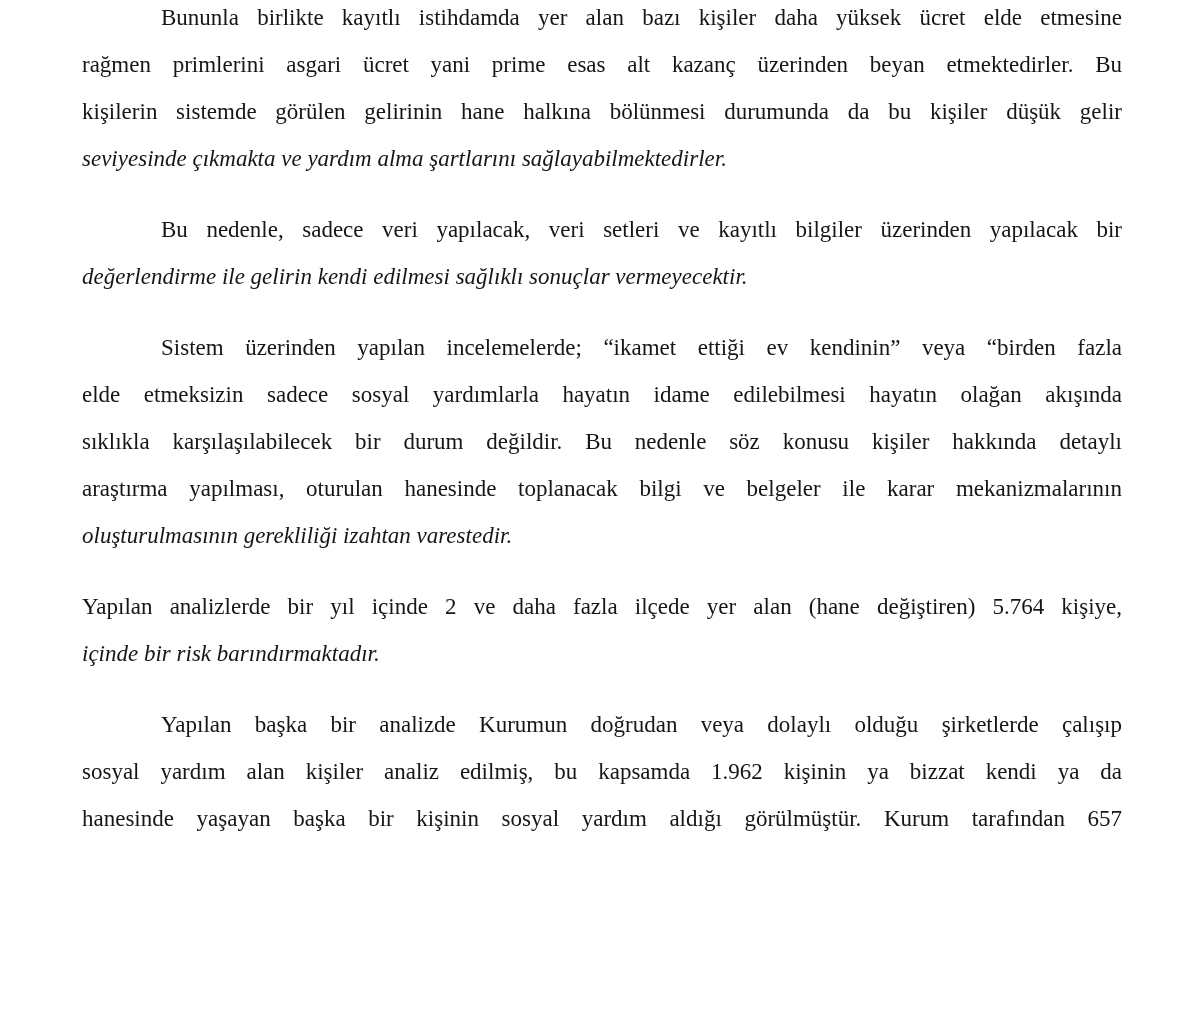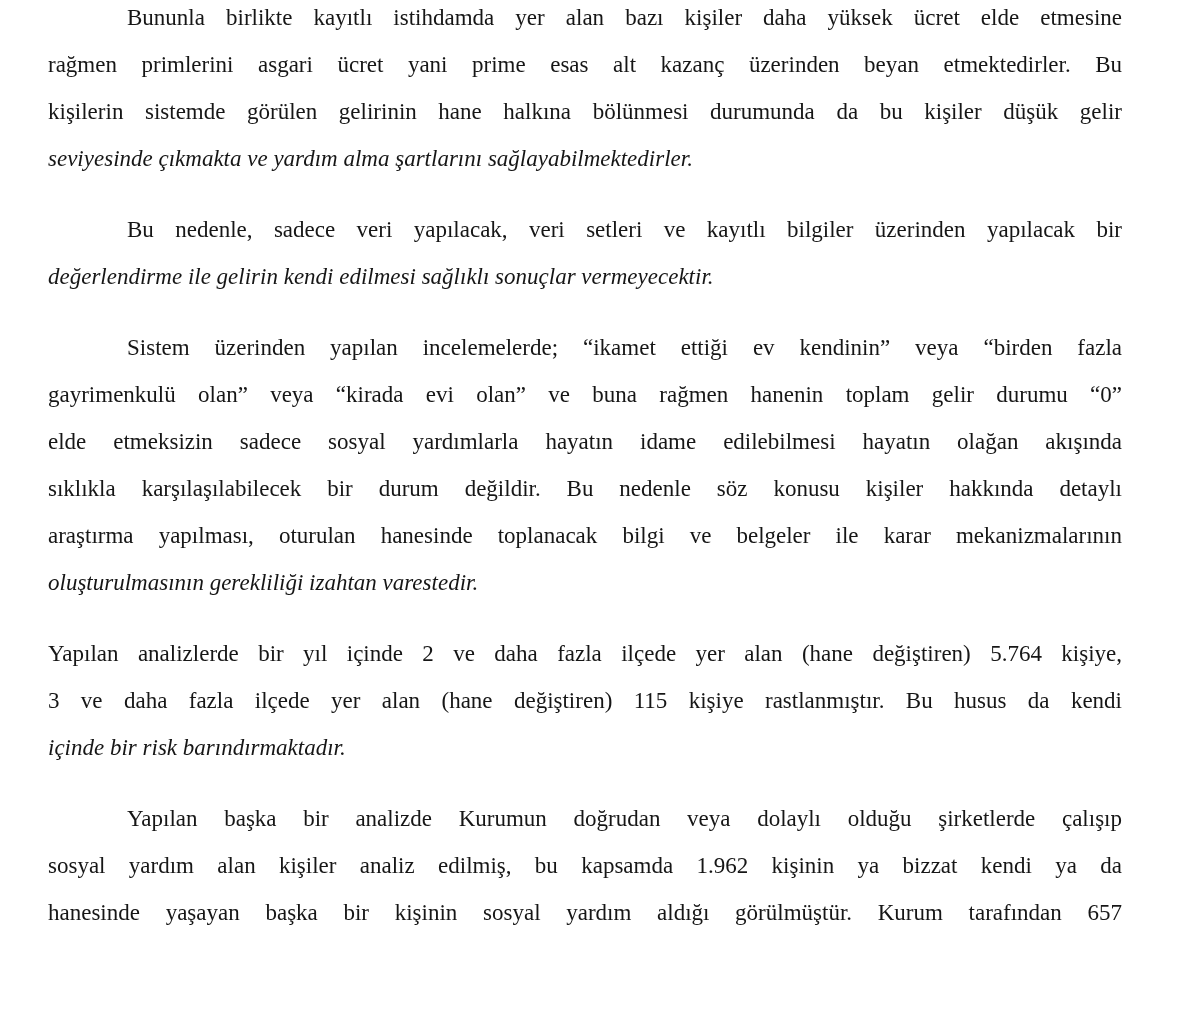--- a/index.html
+++ b/index.html
@@ -9,21 +9,21 @@
   }
   body {
     width: 1188px;
     height: 1028px;
     overflow: hidden;
   }
   .page {
     box-sizing: border-box;
     width: 1188px;
     height: 1028px;
-    padding: 0 66px 0 48px;
+    padding: 0 66px 0 82px;
     overflow: hidden;
     background: #ffffff;
   }
   .text-block {
     margin-top: -6px;
   }
   .para {
     margin: 0 0 24px 0;
     padding: 0;
   }
@@ -55,29 +55,27 @@
         <div class="line">rağmen primlerini asgari ücret yani prime esas alt kazanç üzerinden beyan etmektedirler. Bu</div>
         <div class="line">kişilerin sistemde görülen gelirinin hane halkına bölünmesi durumunda da bu kişiler düşük gelir</div>
         <div class="line last">seviyesinde çıkmakta ve yardım alma şartlarını sağlayabilmektedirler.</div>
       </div>
       <div class="para">
         <div class="line first">Bu nedenle, sadece veri yapılacak, veri setleri ve kayıtlı bilgiler üzerinden yapılacak bir</div>
         <div class="line last">değerlendirme ile gelirin kendi edilmesi sağlıklı sonuçlar vermeyecektir.</div>
       </div>
       <div class="para">
         <div class="line first">Sistem üzerinden yapılan incelemelerde; “ikamet ettiği ev kendinin” veya “birden fazla</div>
-        <div class="line">gayrimenkulü olan” veya “kirada evi olan” ve buna rağmen hanenin toplam gelir durumu “0”</div>
         <div class="line">elde etmeksizin sadece sosyal yardımlarla hayatın idame edilebilmesi hayatın olağan akışında</div>
         <div class="line">sıklıkla karşılaşılabilecek bir durum değildir. Bu nedenle söz konusu kişiler hakkında detaylı</div>
         <div class="line">araştırma yapılması, oturulan hanesinde toplanacak bilgi ve belgeler ile karar mekanizmalarının</div>
         <div class="line last">oluşturulmasının gerekliliği izahtan varestedir.</div>
       </div>
       <div class="para">
         <div class="line">Yapılan analizlerde bir yıl içinde 2 ve daha fazla ilçede yer alan (hane değiştiren) 5.764 kişiye,</div>
-        <div class="line">3 ve daha fazla ilçede yer alan (hane değiştiren) 115 kişiye rastlanmıştır. Bu husus da kendi</div>
         <div class="line last">içinde bir risk barındırmaktadır.</div>
       </div>
       <div class="para">
         <div class="line first">Yapılan başka bir analizde Kurumun doğrudan veya dolaylı olduğu şirketlerde çalışıp</div>
         <div class="line">sosyal yardım alan kişiler analiz edilmiş, bu kapsamda 1.962 kişinin ya bizzat kendi ya da</div>
         <div class="line">hanesinde yaşayan başka bir kişinin sosyal yardım aldığı görülmüştür. Kurum tarafından 657</div>
       </div>
     </div>
 </div>
 

